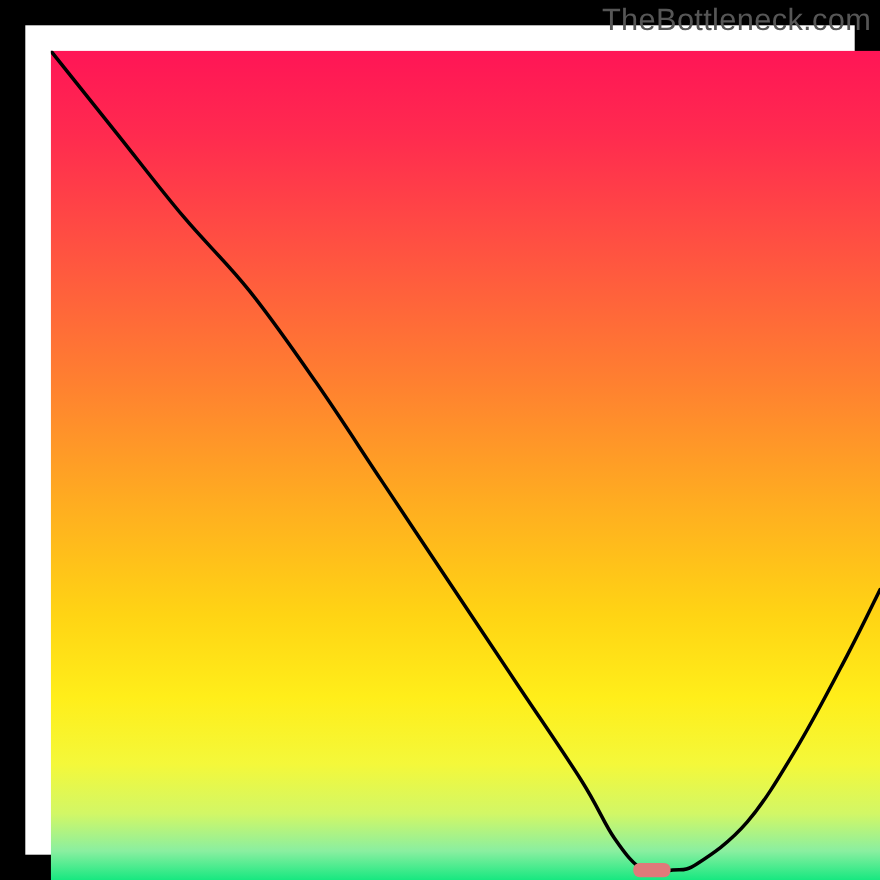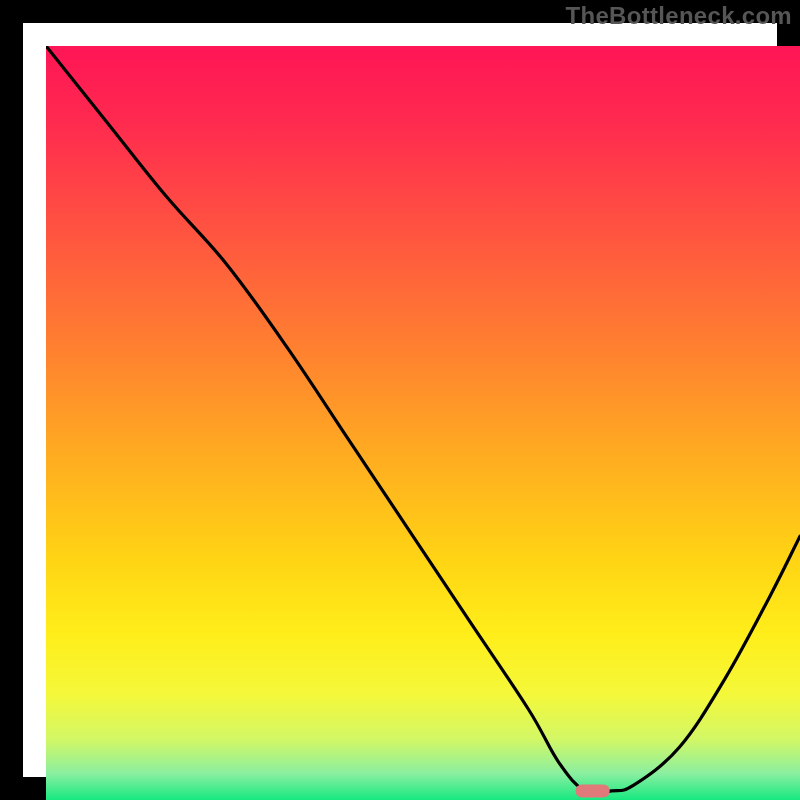--- a/index.html
+++ b/index.html
@@ -17,22 +17,22 @@
     width: 800px;
     height: 800px;
     box-sizing: border-box;
     border: 23px solid #000;
   }
   .watermark {
     position: absolute;
     top: 2px;
     right: 8px;
     font-family: Arial, Helvetica, sans-serif;
-    font-size: 24px;
-    font-weight: 700;
+    font-size: 28px;
+    font-weight: 400;
     color: #565656;
     letter-spacing: 0.3px;
     z-index: 5;
   }
   .plot {
     position: absolute;
     left: 23px;
     top: 23px;
     width: 754px;
     height: 754px;

